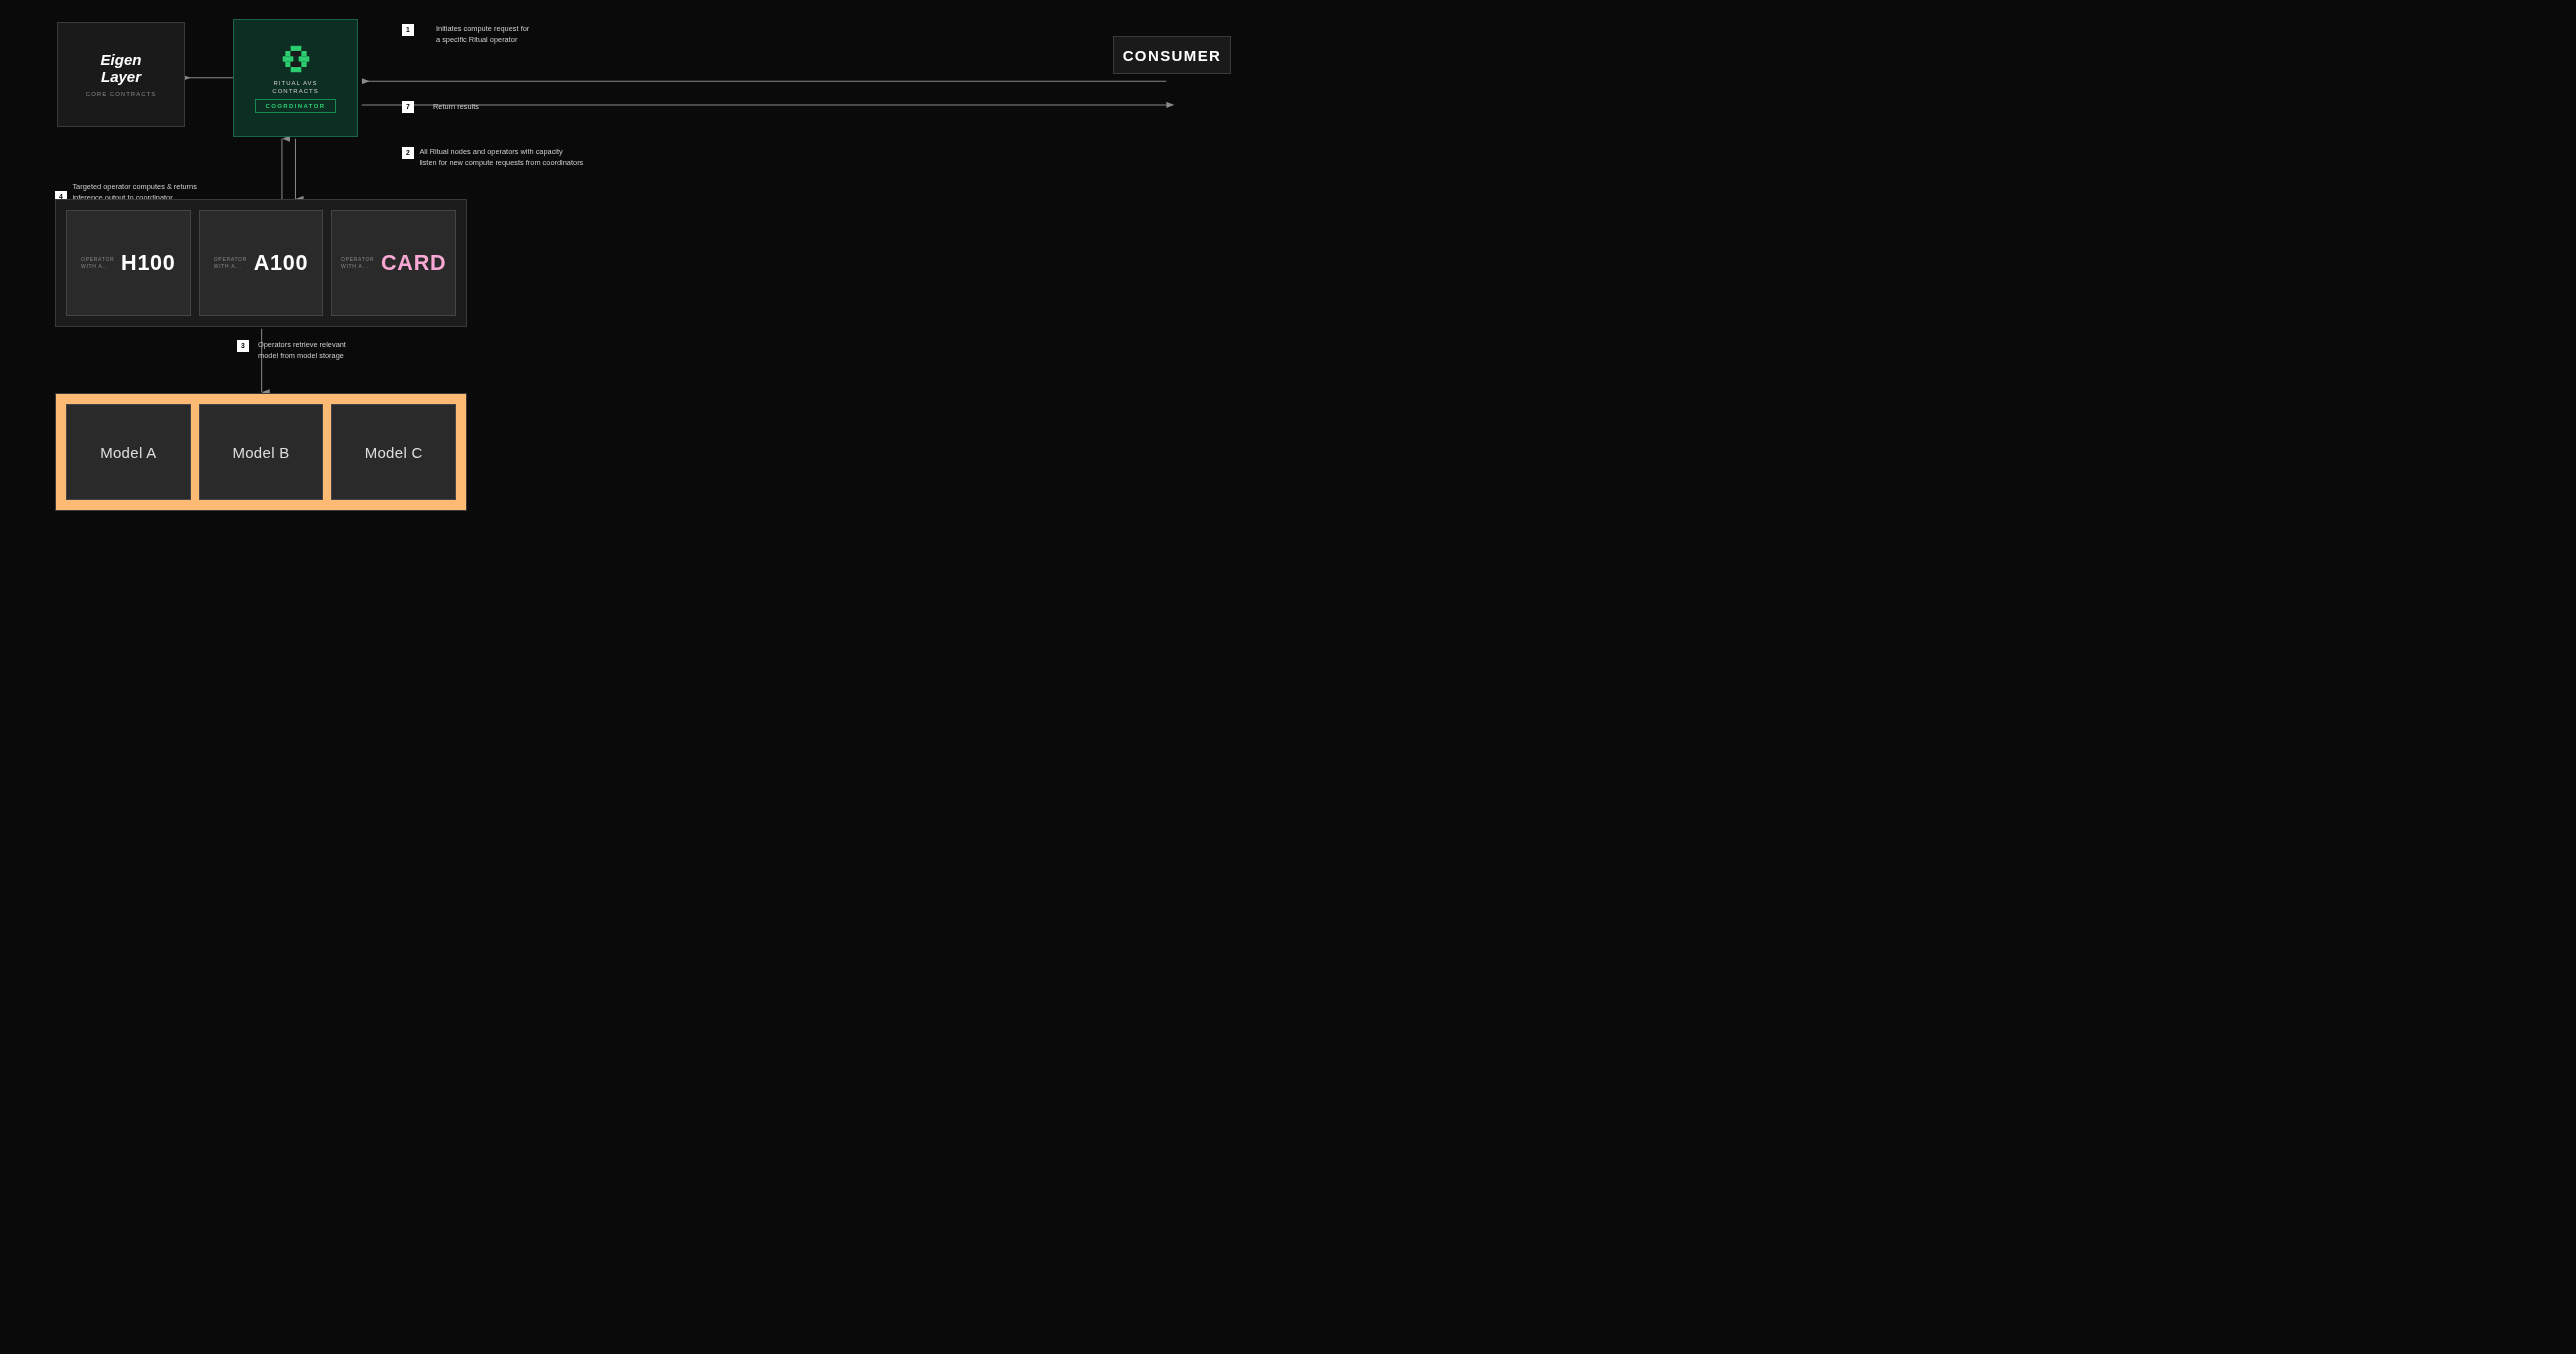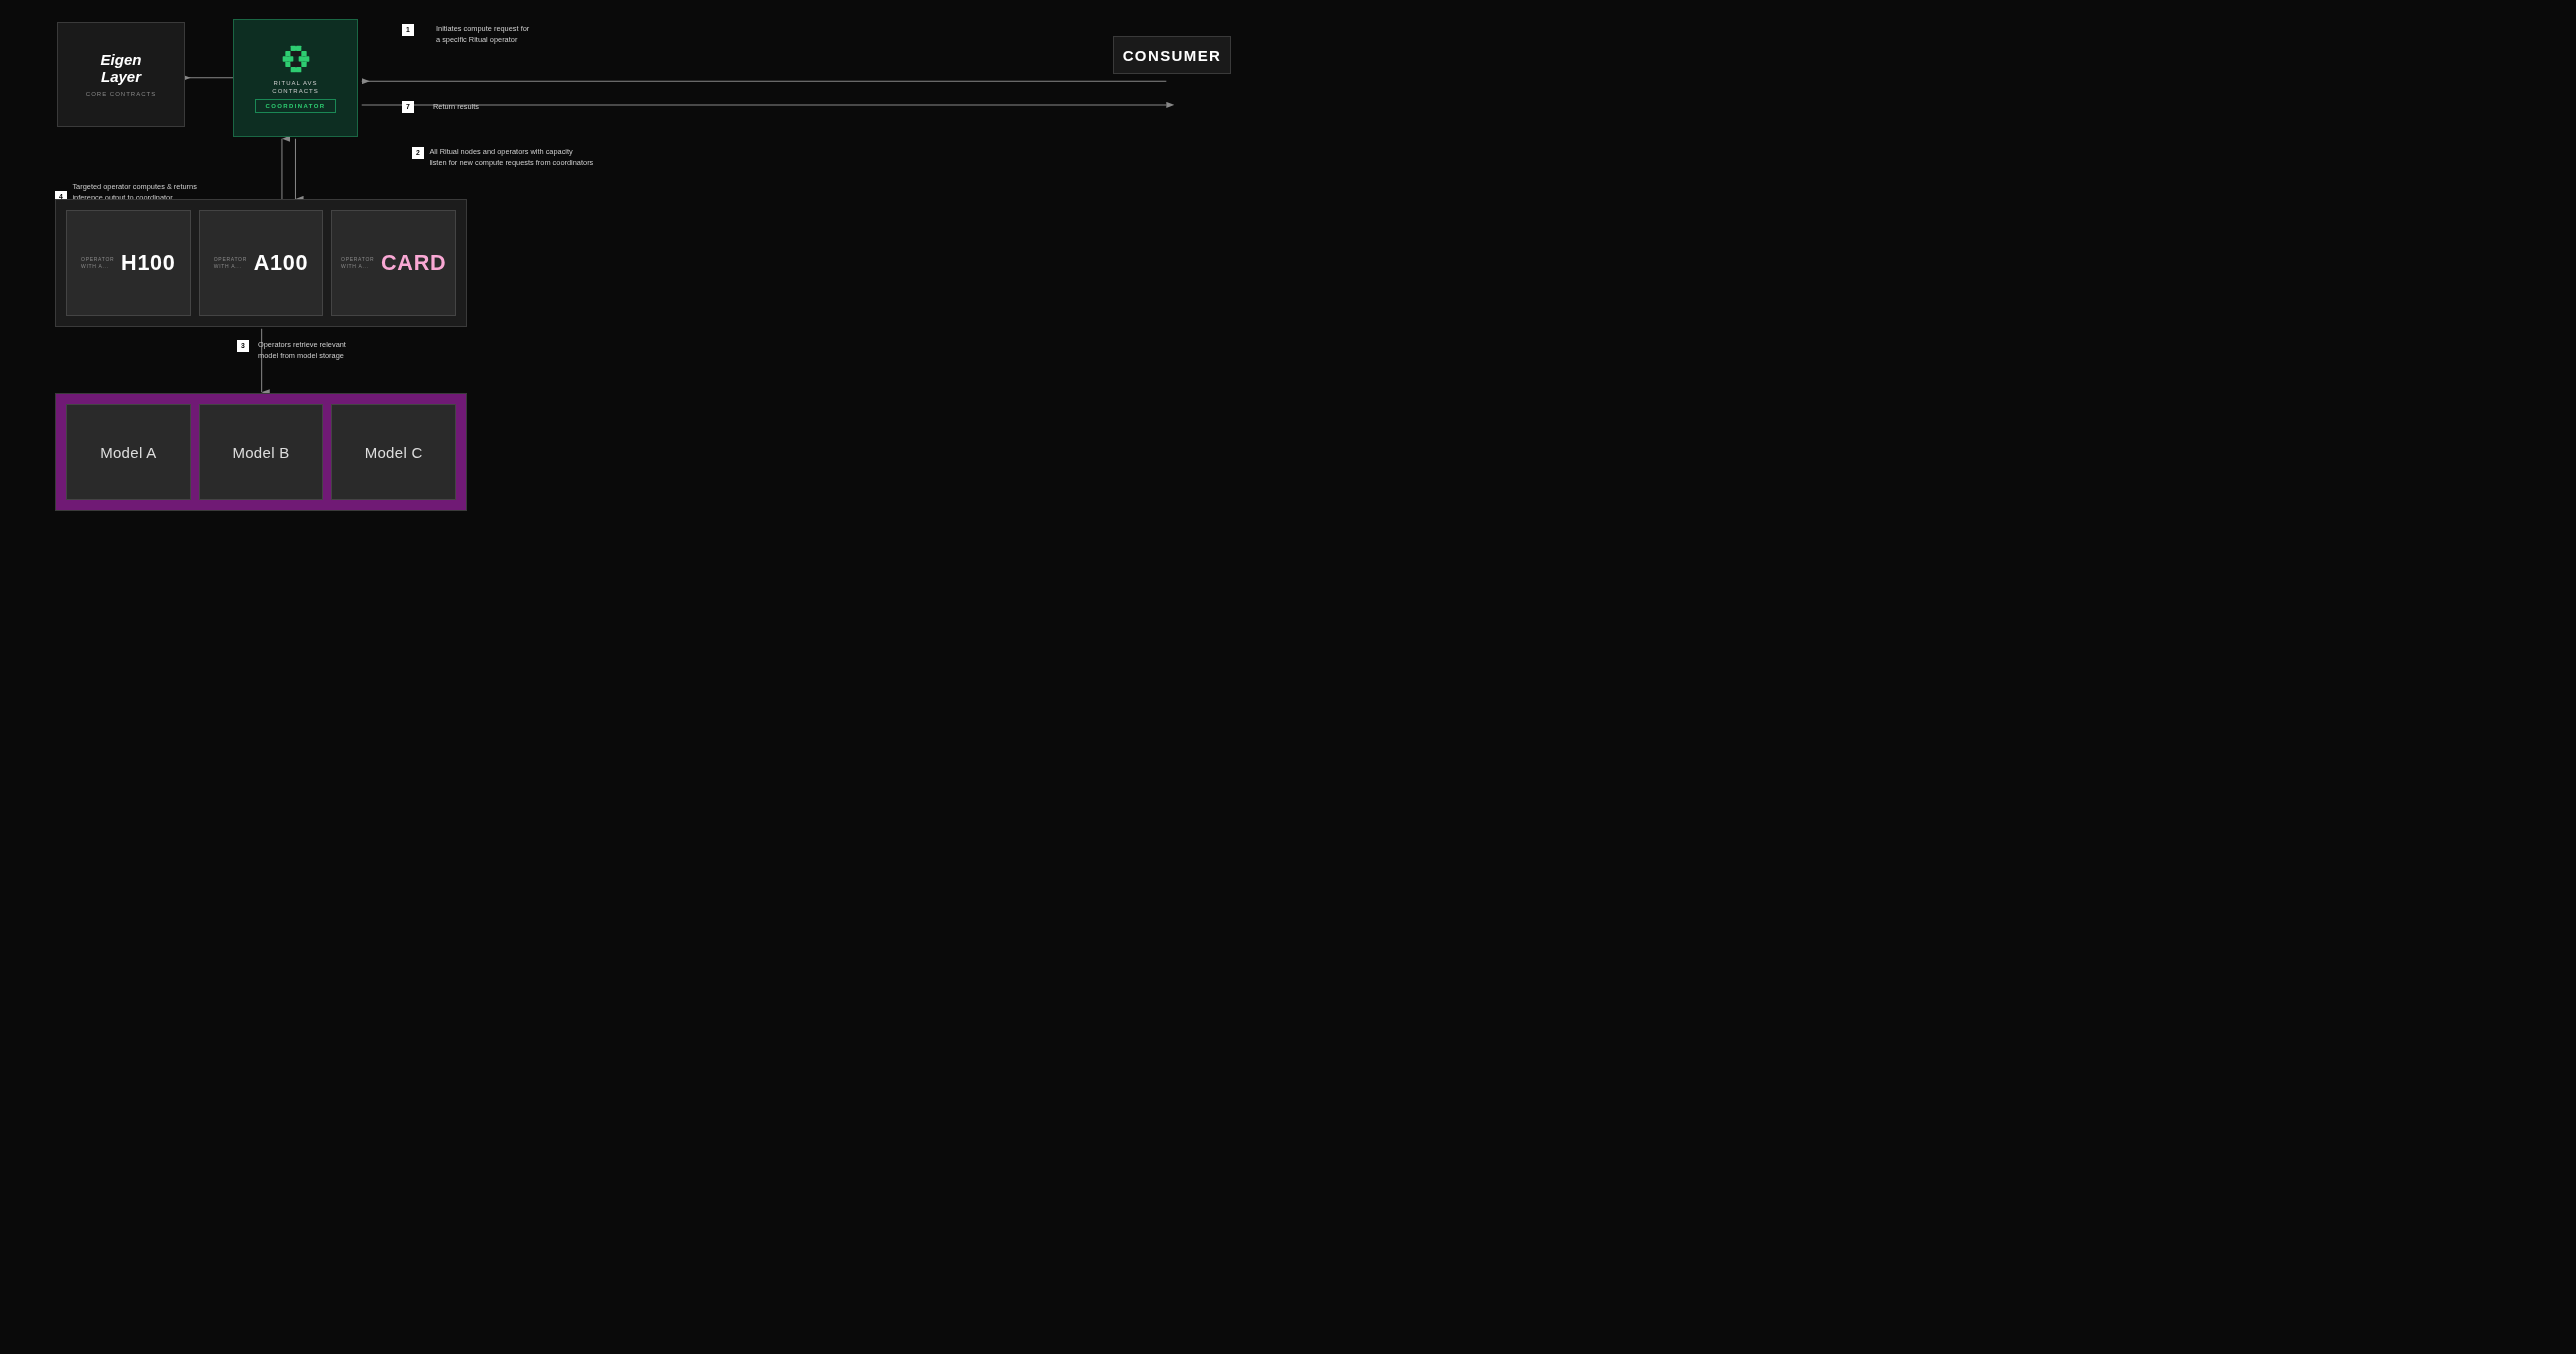--- a/index.html
+++ b/index.html
@@ -157,21 +157,21 @@
       top: 149px;
       display: flex;
       align-items: flex-end;
       gap: 5.4px;
       margin-top: 33px;
     }
 
     
     .step2-label {
       position: absolute;
-      left: 412px;
+      left: 402px;
       top: 147px;
       display: flex;
       align-items: flex-start;
       gap: 5.4px;
     }
 
     
     .operators-section {
       position: absolute;
       left: 55px;
@@ -228,21 +228,21 @@
       gap: 9px;
     }
 
     
     .models-section {
       position: absolute;
       left: 55px;
       top: 393px;
       width: 412px;
       height: 118px;
-      background-color: #701a75;
+      background-color: #fdba74;
       border: 1px solid #3a3a3a;
       display: flex;
       align-items: center;
       justify-content: space-around;
       padding: 10px;
       gap: 8px;
     }
 
     .model-card {
       background-color: #2a2a2a;

